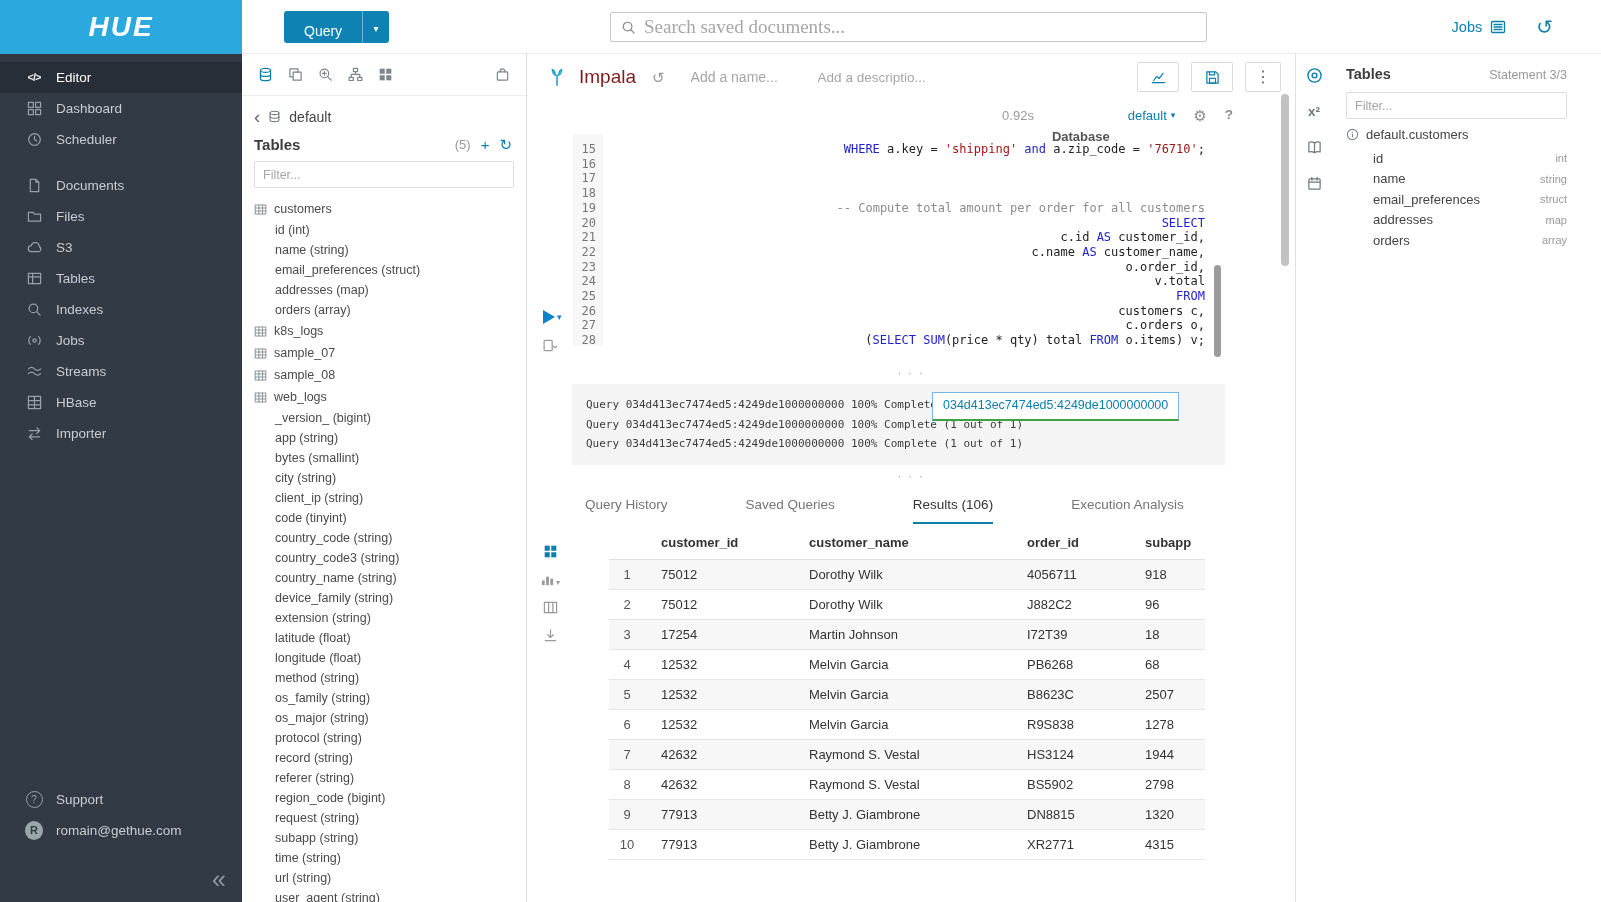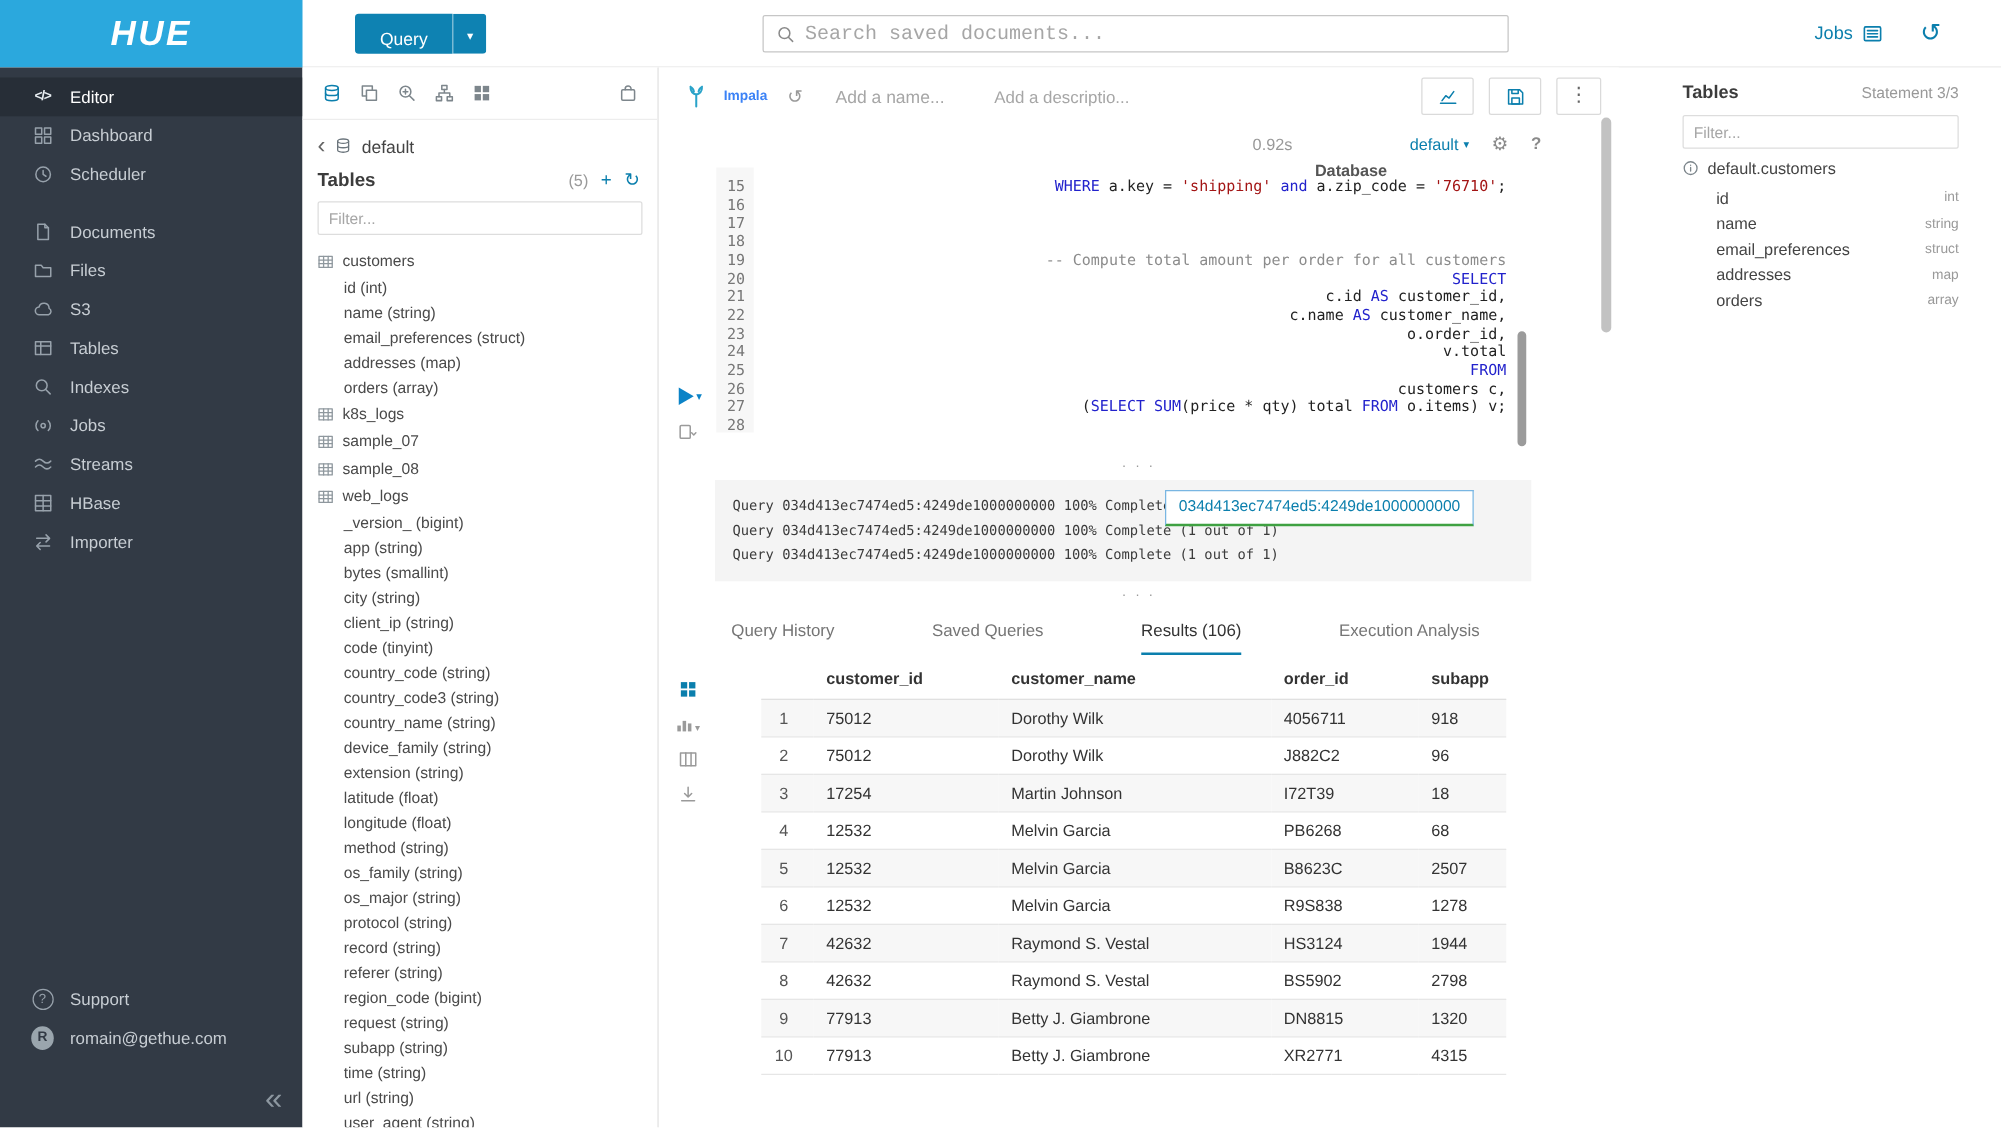--- a/index.html
+++ b/index.html
@@ -11,21 +11,21 @@
   .topbar{position:absolute;top:0;left:0;width:100%;height:54px;background:#fff;border-bottom:1px solid #ececec;}
   .brand{position:absolute;left:0;top:0;width:242px;height:54px;background:#2ba8dd;color:#fff;
     display:flex;align-items:center;justify-content:center;font-size:28px;font-weight:800;font-style:italic;letter-spacing:2px;cursor:pointer;}
   .query-group{position:absolute;left:284px;top:11px;display:flex;}
   .q-main{background:#0e82b2;color:#fff;border:none;height:32px;padding:12px 20px;font-size:14px;border-radius:3px 0 0 3px;cursor:pointer;font-family:inherit;}
   .q-caret{background:#0e82b2;color:#fff;border:none;border-left:1px solid rgba(255,255,255,.4);width:27px;height:32px;border-radius:0 3px 3px 0;cursor:pointer;}
   .q-caret .ic{color:#fff;font-size:10px;}
   .searchbox{position:absolute;left:610px;top:12px;width:597px;height:30px;border:1px solid #c6c6c6;border-radius:2px;
     display:flex;align-items:center;padding:0 10px;gap:8px;background:#fff;}
   .search-ic{color:#8a8a8a;}
-  .searchbox input{border:none;outline:none;flex:1;font-size:16px;color:#4d7c0f;font-family:Liberation Mono, monospace;background:transparent;}
+  .searchbox input{border:none;outline:none;flex:1;font-size:19px;color:#4d7c0f;font-family:Liberation Serif, serif;background:transparent;}
   input::placeholder{color:#a6a6a6;}
   .top-right{position:absolute;right:48px;top:0;height:54px;display:flex;align-items:center;gap:30px;}
   .jobs-link{display:flex;align-items:center;gap:8px;color:#0b7fad;font-size:14.5px;cursor:pointer;}
   .jobs-ic{color:#0b7fad;}
   .top-history{color:#0b7fad;font-size:20px;cursor:pointer;}
 
   
   .sidebar{position:absolute;left:0;top:54px;bottom:0;width:242px;background:#323a45;color:#c7cdd3;font-size:13.5px;}
   #sidebar-nav{padding-top:8px;}
   .nav-group + .nav-group{margin-top:15px;}
@@ -63,21 +63,21 @@
   .tbl-row{height:22px;display:flex;align-items:center;gap:7px;cursor:pointer;}
   .tbl-row .ic{color:#8f989e;}
   .tbl-row .ic svg{width:13px;height:13px;}
   .col-row{height:20px;line-height:20px;padding-left:21px;white-space:nowrap;cursor:pointer;}
 
   
   .editor-area{position:absolute;left:527px;top:54px;bottom:0;width:768px;background:#fff;}
   .ed-header{height:46px;display:flex;align-items:center;padding:0 14px 0 20px;gap:12px;}
   .engine-ic{color:#2aa3c9;}
   .engine-ic svg{width:20px;height:20px;}
-  .engine-name{font-size:11px;color:#3b82f6;font-weight:bold;}
+  .engine-name{font-size:19px;color:#7f1d1d;}
   .ed-history{color:#9a9a9a;font-size:15px;margin-left:4px;cursor:pointer;}
   .name-input{border:none;outline:none;width:105px;font-size:14px;margin-left:14px;font-family:inherit;}
   .desc-input{border:none;outline:none;width:120px;font-size:13.5px;margin-left:10px;font-family:inherit;}
   .flex-sp{flex:1;}
   .hbtn{width:42px;height:30px;border:1px solid #dadada;border-radius:2px;background:#fff;color:#0b7fad;
     display:inline-flex;align-items:center;justify-content:center;cursor:pointer;}
   .hbtn.kebab{width:36px;color:#666;font-size:16px;}
   .ed-meta{height:30px;display:flex;align-items:center;justify-content:flex-end;gap:18px;padding-right:62px;font-size:13px;}
   .exec-time{color:#999;}
   .db-label{color:#555;font-weight:bold;margin-top:42px;}
@@ -537,20 +537,21 @@
           <div data-name="code-line" class="cl">&nbsp;</div>
           <div data-name="code-line" class="cl">&nbsp;</div>
           <div data-name="code-line" class="cl"><span data-name="code-token" class="tk-cmt">-- Compute total amount per order for all customers</span></div>
           <div data-name="code-line" class="cl"><span data-name="code-token" class="tk-kw">SELECT</span></div>
           <div data-name="code-line" class="cl"><span data-name="code-token" class="tk-pl">  c.id </span><span data-name="code-token" class="tk-kw">AS</span><span data-name="code-token" class="tk-pl"> customer_id,</span></div>
           <div data-name="code-line" class="cl"><span data-name="code-token" class="tk-pl">  c.name </span><span data-name="code-token" class="tk-kw">AS</span><span data-name="code-token" class="tk-pl"> customer_name,</span></div>
           <div data-name="code-line" class="cl"><span data-name="code-token" class="tk-pl">  o.order_id,</span></div>
           <div data-name="code-line" class="cl"><span data-name="code-token" class="tk-pl">  v.total</span></div>
           <div data-name="code-line" class="cl"><span data-name="code-token" class="tk-kw">FROM</span></div>
           <div data-name="code-line" class="cl"><span data-name="code-token" class="tk-pl">  customers c,</span></div>
+          <div data-name="code-line" class="cl"><span data-name="code-token" class="tk-pl">  c.orders o,</span></div>
           <div data-name="code-line" class="cl"><span data-name="code-token" class="tk-pl">  (</span><span data-name="code-token" class="tk-kw">SELECT</span><span data-name="code-token" class="tk-pl"> </span><span data-name="code-token" class="tk-kw">SUM</span><span data-name="code-token" class="tk-pl">(price * qty) total </span><span data-name="code-token" class="tk-kw">FROM</span><span data-name="code-token" class="tk-pl"> o.items) v;</span></div>
         </div>
       <div class="ed-scrollbar" data-name="editor-scrollbar"></div>
     </div>
 
     <div class="resize-dots" data-name="resize-handle"></div>
 
     <div class="log-box" data-name="query-log">
       <div id="log-lines" data-name="query-log-lines">
           <div data-name="log-line" class="log-line">Query 034d413ec7474ed5:4249de1000000000 100% Complete (1 out of 1)</div>
@@ -691,20 +692,41 @@
                 <td data-name="cell">4315</td>
               </tr>
             </tbody>
         </table>
       </div>
     </div>
 
     <div class="main-scrollbar" data-name="main-scrollbar"></div>
   </main>
 
+  <aside class="assist-strip" data-name="right-assist-strip">
+    <span data-name="assistant-icon" class="ic as-ic active">
+        <svg viewBox="0 0 16 16" width="17" height="17" fill="none" stroke="currentColor" stroke-width="1.3" stroke-linecap="round" stroke-linejoin="round">
+          <circle cx="8" cy="8" r="6.2"></circle>
+          <circle cx="8" cy="8" r="2.2"></circle>
+        </svg>
+      </span>
+    <span data-name="functions-icon" class="ic as-ic fn">x²</span>
+    <span data-name="book-icon" class="ic as-ic">
+        <svg viewBox="0 0 16 16" width="15" height="15" fill="none" stroke="currentColor" stroke-width="1.3" stroke-linecap="round" stroke-linejoin="round">
+          <path d="M8 3.2C6.6 2.2 4.2 1.9 2 2.4v10.4c2.2-.5 4.6-.2 6 .8 1.4-1 3.8-1.3 6-.8V2.4C11.8 1.9 9.4 2.2 8 3.2z"></path>
+          <path d="M8 3.2v10.4"></path>
+        </svg>
+      </span>
+    <span data-name="calendar-icon" class="ic as-ic">
+        <svg viewBox="0 0 16 16" width="15" height="15" fill="none" stroke="currentColor" stroke-width="1.3" stroke-linecap="round" stroke-linejoin="round">
+          <rect x="2" y="3" width="12" height="11" rx="1"></rect>
+          <path d="M2 6.5h12M5.2 1.5v3M10.8 1.5v3"></path>
+        </svg>
+      </span>
+  </aside>
 
   <aside class="assist-panel" data-name="right-assist-panel">
     <div class="as-header" data-name="assist-header">
       <span class="as-title" data-name="assist-tables-title">Tables</span>
       <span class="as-stmt" data-name="statement-indicator">Statement 3/3</span>
     </div>
     <div class="dbp-filter as-filter" data-name="assist-filter">
       <input data-name="assist-filter-input" placeholder="Filter..." style="">
     </div>
     <div class="as-table" data-name="assist-active-table">

